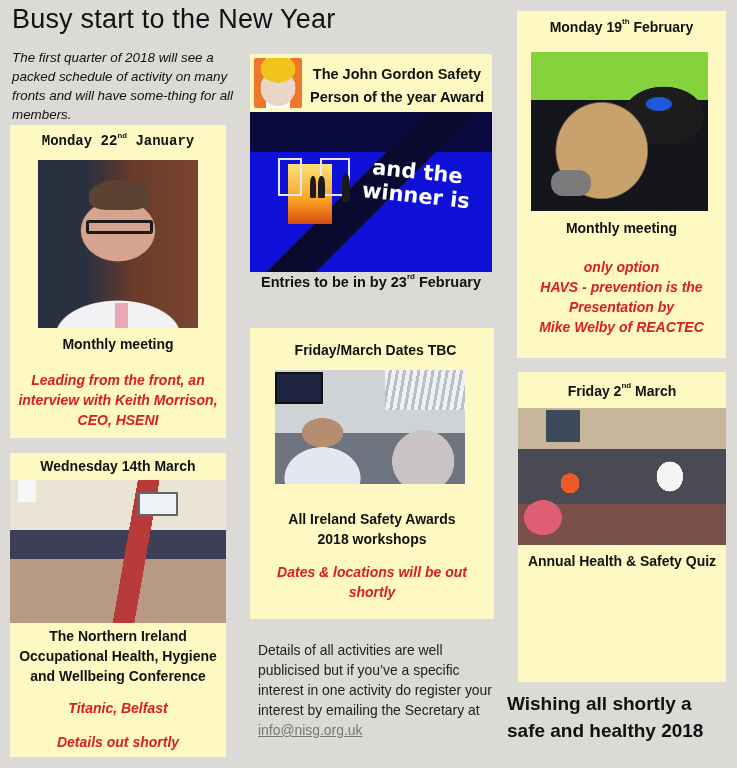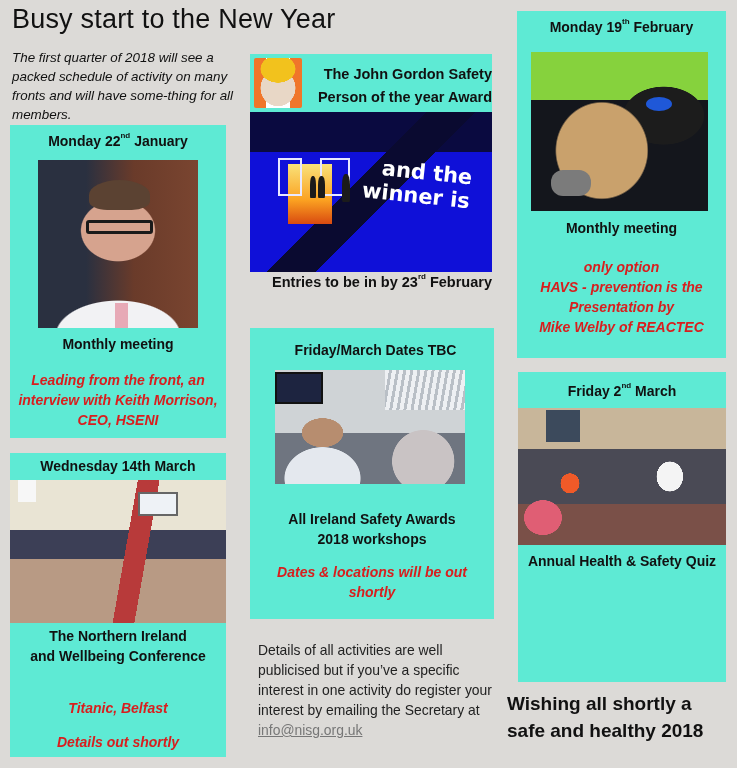--- a/index.html
+++ b/index.html
@@ -14,21 +14,21 @@
   .title {
     left: 12px; top: 4px;
     font-size: 27px; font-weight: normal; color: #111;
     letter-spacing: 0.2px; white-space: nowrap;
   }
   .intro {
     left: 12px; top: 48px; width: 225px;
     font-size: 13.4px; line-height: 19px; color: #111; font-style: italic;
   }
   .box {
-    background: #5eead4;
+    background: #fef9c3;
     text-align: center;
   }
   .box .head {
     font-weight: bold; font-size: 14px; color: #111;
   }
   .box .sub {
     font-weight: bold; font-size: 14px; color: #111;
   }
   .red {
     color: #d81e1e; font-weight: bold; font-style: italic; font-size: 14px; line-height: 20px;
@@ -117,33 +117,33 @@
     font-size: 19px; font-weight: bold; line-height: 27px; color: #111;
   }
 </style>
 </head>
 <body>
 
 <div class="abs title">Busy start to the New Year</div>
 <div class="abs intro">The first quarter of 2018 will see a packed schedule of activity on many fronts and will have some-thing for all members.</div>
 
 <div class="abs box" style="left:10px; top:125px; width:216px; height:313px;">
-  <div class="head" style="position:absolute; left:0; right:0; top:8px;">
+  <div class="head" style="position:absolute; left:0; right:0; top:8px;font-family:Liberation Mono, monospace;">
     <span>Monday 22</span><sup>nd</sup><span> January</span>
   </div>
   <div class="photo ph-man" style="left:28px; top:35px; width:160px; height:168px;">
     <div class="hair"></div>
       <div class="glasses"></div>
       <div class="tie"></div>
   </div>
   <div class="sub" style="position:absolute; left:0; right:0; top:211px;">Monthly meeting</div>
   <div class="red" style="position:absolute; left:2px; right:2px; top:245px;">Leading from the front, an interview with Keith Morrison, CEO, HSENI</div>
 </div>
 
-<div class="abs box" style="left:250px; top:54px; width:242px; height:190px;text-align:right;">
+<div class="abs box" style="left:250px; top:54px; width:242px; height:190px;">
   <div class="photo dog" style="left:4px; top:4px; width:48px; height:50px;"></div>
   <div class="head" style="position:absolute; left:52px; right:0; top:9px; font-size:14.5px; line-height:23px;">
     <div>The John Gordon Safety</div>
     <div>Person of the year Award</div>
   </div>
   <div class="photo ph-winner" style="left:0; top:58px; width:242px; height:160px;">
     <div class="door"></div>
     <div class="frame" style="left:28px; top:46px; width:24px; height:38px;"></div>
     <div class="frame" style="left:70px; top:46px; width:30px; height:38px;"></div>
     <div class="fig" style="left:60px; top:64px; width:6px; height:22px;"></div>
@@ -200,20 +200,21 @@
 </div>
 
 <div class="abs box" style="left:10px; top:453px; width:216px; height:304px;">
   <div class="head" style="position:absolute; left:0; right:0; top:5px;">Wednesday 14th March</div>
   <div class="photo ph-conf" style="left:0; top:27px; width:216px; height:143px;">
     <div class="screen"></div>
       <div class="win"></div>
   </div>
   <div class="sub" style="position:absolute; left:0; right:0; top:173px; line-height:20px;">
     <div>The Northern Ireland</div>
+    <div>Occupational Health, Hygiene</div>
     <div>and Wellbeing Conference</div>
   </div>
   <div class="red" style="position:absolute; left:0; right:0; top:245px;">Titanic, Belfast</div>
   <div class="red" style="position:absolute; left:0; right:0; top:279px;">Details out shortly</div>
 </div>
 
 <div class="abs details">
   <span>Details of all activities are well publicised but if you’ve a specific interest in one activity do register your interest by emailing the Secretary at</span><a href="#"> info@nisg.org.uk</a>
 </div>
 <div class="abs wish">

